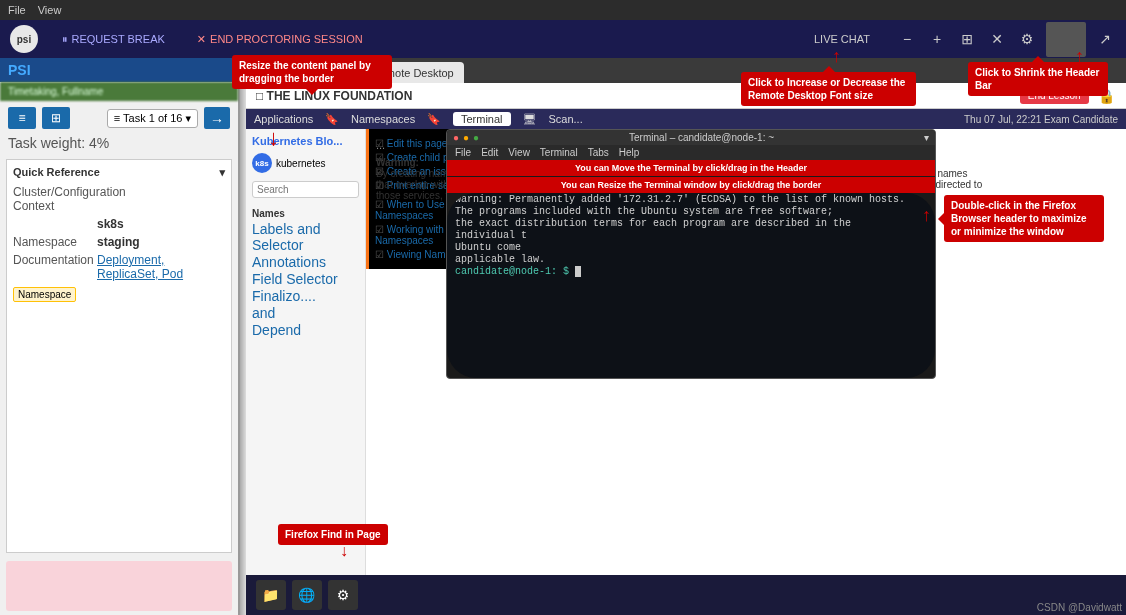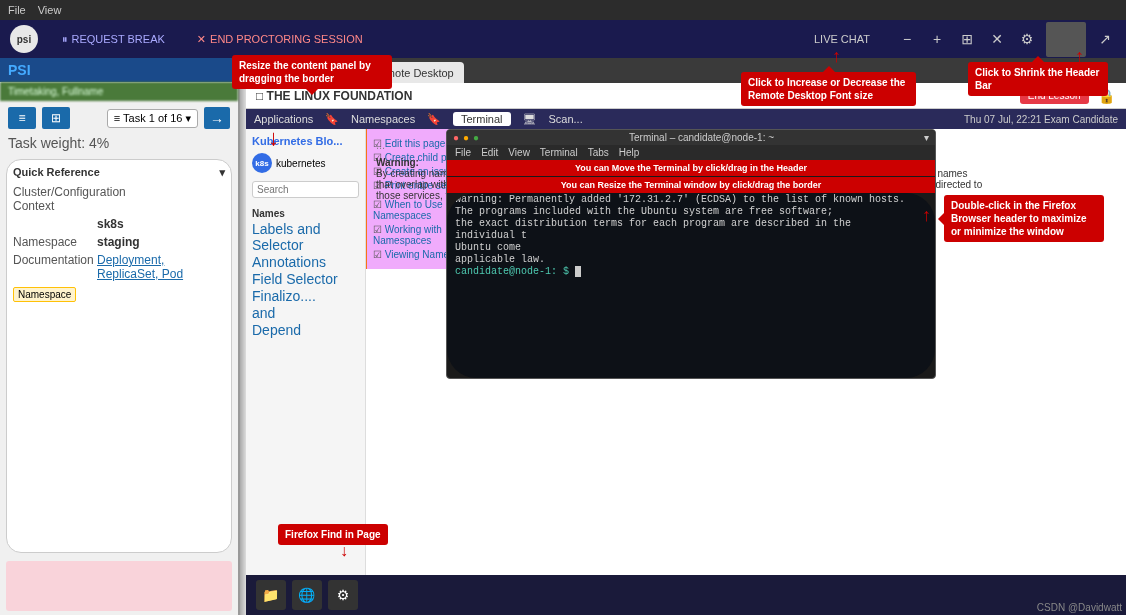--- a/index.html
+++ b/index.html
@@ -113,21 +113,21 @@
       border-radius: 2px;
       cursor: pointer;
       font-size: 14px;
     }
     .task-weight { font-size: 14px; color: #555; padding: 0 8px 4px; }
 
     .quick-ref {
       background: #fff;
       margin: 4px 6px;
       border: 1px solid #ccc;
-      border-radius: 15px;
+      border-radius: 0;
       padding: 6px;
       flex: 1;
     }
     .quick-ref-header {
       display: flex; justify-content: space-between;
       font-weight: bold; font-size: 11px; margin-bottom: 6px;
       color: #333;
     }
     .qr-row { display: flex; gap: 4px; margin-bottom: 4px; font-size: 12px; }
     .qr-label { color: #555; width: 80px; flex-shrink: 0; }
@@ -365,22 +365,22 @@
     }
     .find-nav { color: #555; cursor: pointer; font-size: 12px; }
     .find-options { display: flex; gap: 8px; align-items: center; }
     .find-checkbox { display: flex; align-items: center; gap: 2px; font-size: 10px; }
     .find-count { font-size: 10px; color: #555; }
     .find-close { color: #555; cursor: pointer; margin-left: auto; }
 
     
     .browser-right {
       width: 130px;
-      background: #f0abfc;
-      border-left: 1px solid #f97316;
+      background: #000000;
+      border-left: 3px solid #f97316;
       padding: 6px;
       font-size: 10px;
     }
     .right-link { color: #1a6aaa; cursor: pointer; display: block; margin: 3px 0; font-size: 10px; }
     .right-link::before { content: '☑ '; color: #555; }
 
     
     .callout {
       position: absolute;
       background: #cc0000;

